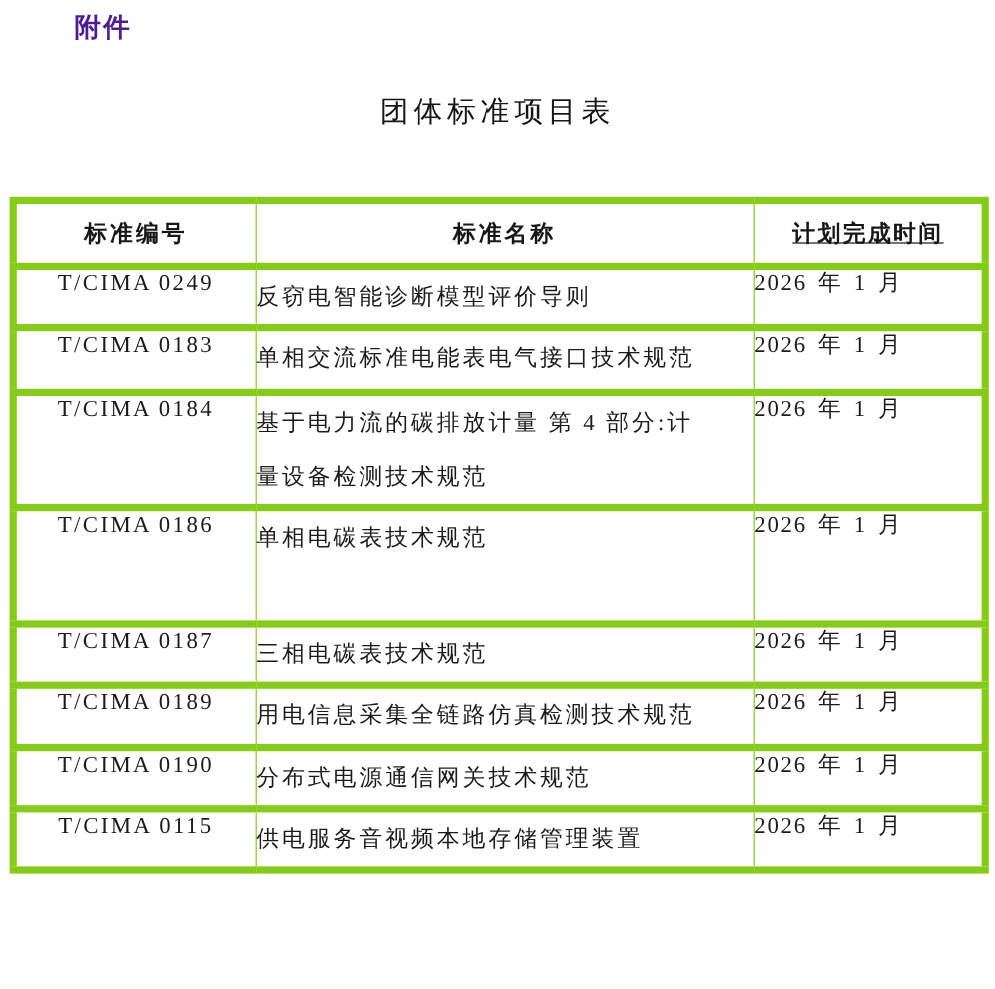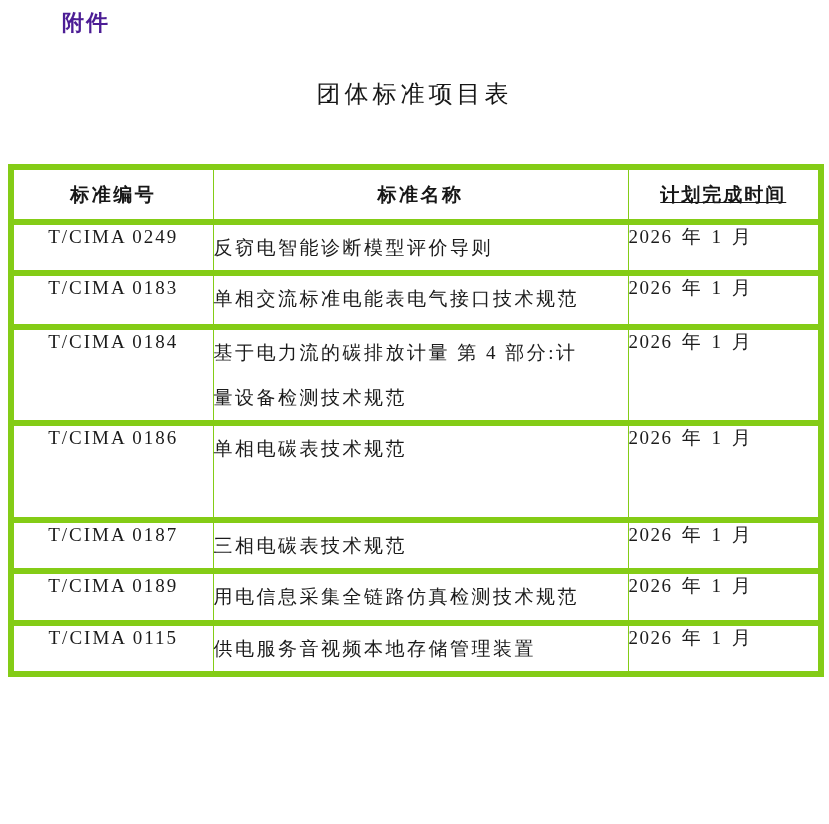--- a/index.html
+++ b/index.html
@@ -156,20 +156,25 @@
         <td class="code">T/CIMA 0187</td>
         <td class="name">三相电碳表技术规范</td>
         <td class="date">2026 年 1 月</td>
       </tr>
       <tr>
         <td class="code">T/CIMA 0189</td>
         <td class="name">用电信息采集全链路仿真检测技术规范</td>
         <td class="date">2026 年 1 月</td>
       </tr>
       <tr>
+        <td class="code">T/CIMA 0190</td>
+        <td class="name">分布式电源通信网关技术规范</td>
+        <td class="date">2026 年 1 月</td>
+      </tr>
+      <tr>
         <td class="code">T/CIMA 0115</td>
         <td class="name">供电服务音视频本地存储管理装置</td>
         <td class="date">2026 年 1 月</td>
       </tr>
     </tbody>
   </table>
 
 </div>
 
 </body></html>

